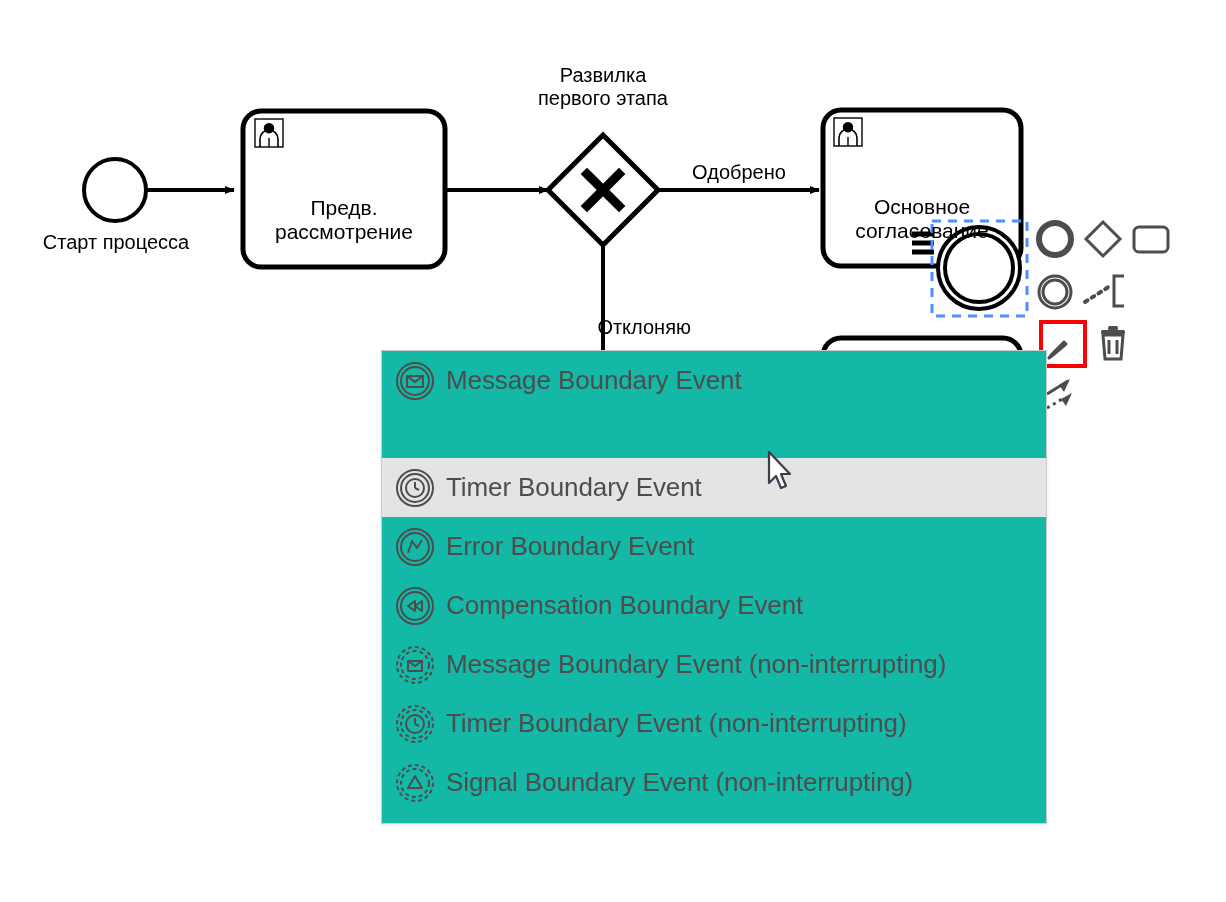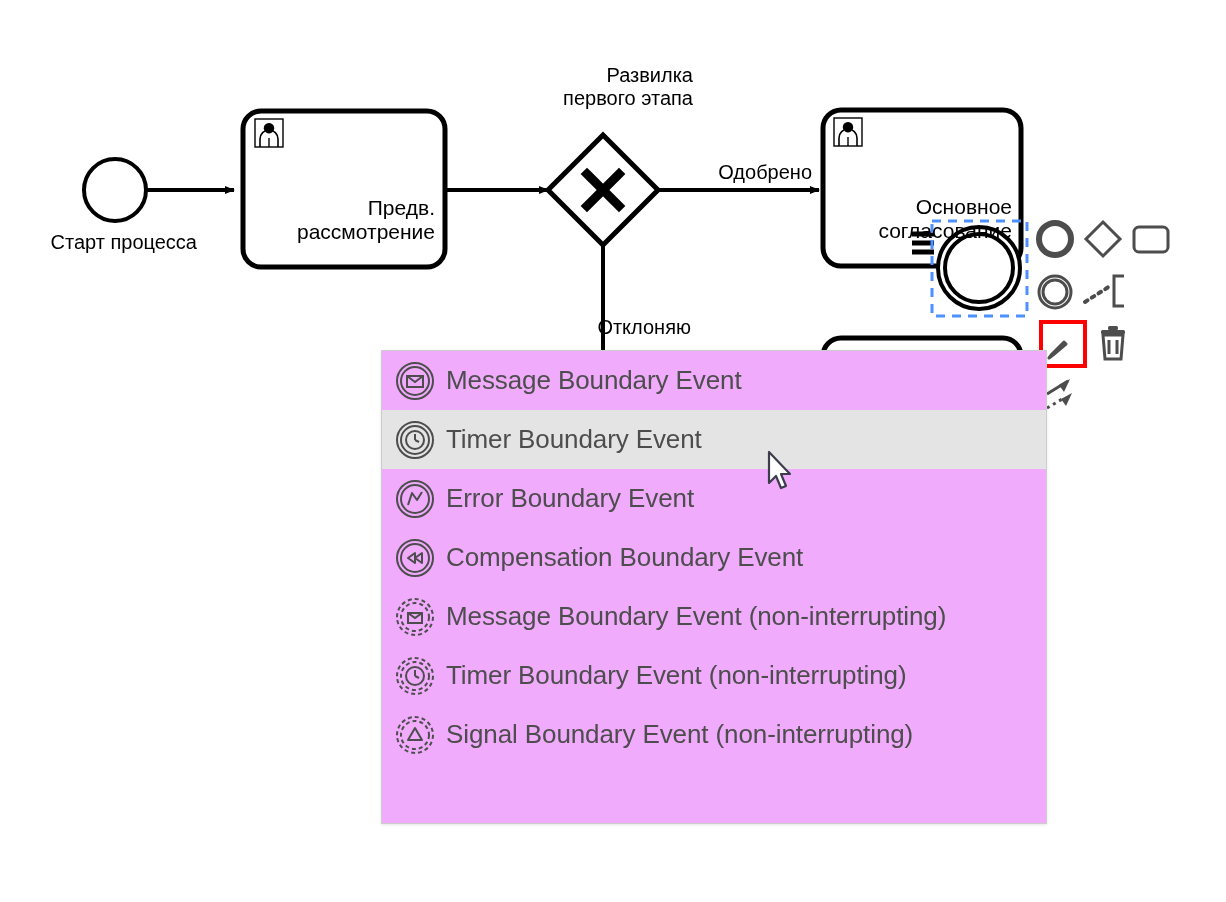--- a/index.html
+++ b/index.html
@@ -22,54 +22,55 @@
     left: 0;
     top: 0;
     width: 1226px;
     height: 902px;
   }
   .bpmn-label {
     position: absolute;
     font-family: "Liberation Sans", sans-serif;
     font-size: 20px;
     color: #000000;
-    text-align: right;
+    text-align: center;
     line-height: 1.15;
     white-space: pre;
     pointer-events: none;
   }
   .bpmn-label.task-label {
     font-size: 21px;
     margin-top: 39px;
   }
 
   
   #replace-menu {
     position: absolute;
     left: 381px;
     top: 350px;
     width: 666px;
     height: 474px;
-    background: #f0abfc;
+    background: #14b8a6;
     border: 1px solid #cccccc;
     box-sizing: border-box;
     box-shadow: 0 1px 3px rgba(0,0,0,0.10);
     overflow: hidden;
   }
   .menu-item {
     display: flex;
     align-items: center;
     height: 59px;
     padding-left: 12px;
     box-sizing: border-box;
     cursor: pointer;
     background: transparent;
   }
   .menu-item.is-hovered {
     background: #e4e4e4;
+    margin-top: 48px;
   }
   .menu-item .mi-icon {
     width: 42px;
     height: 42px;
     flex: 0 0 42px;
     display: block;
   }
   .menu-item .mi-label {
     margin-left: 10px;
     font-family: "Liberation Sans", sans-serif;

